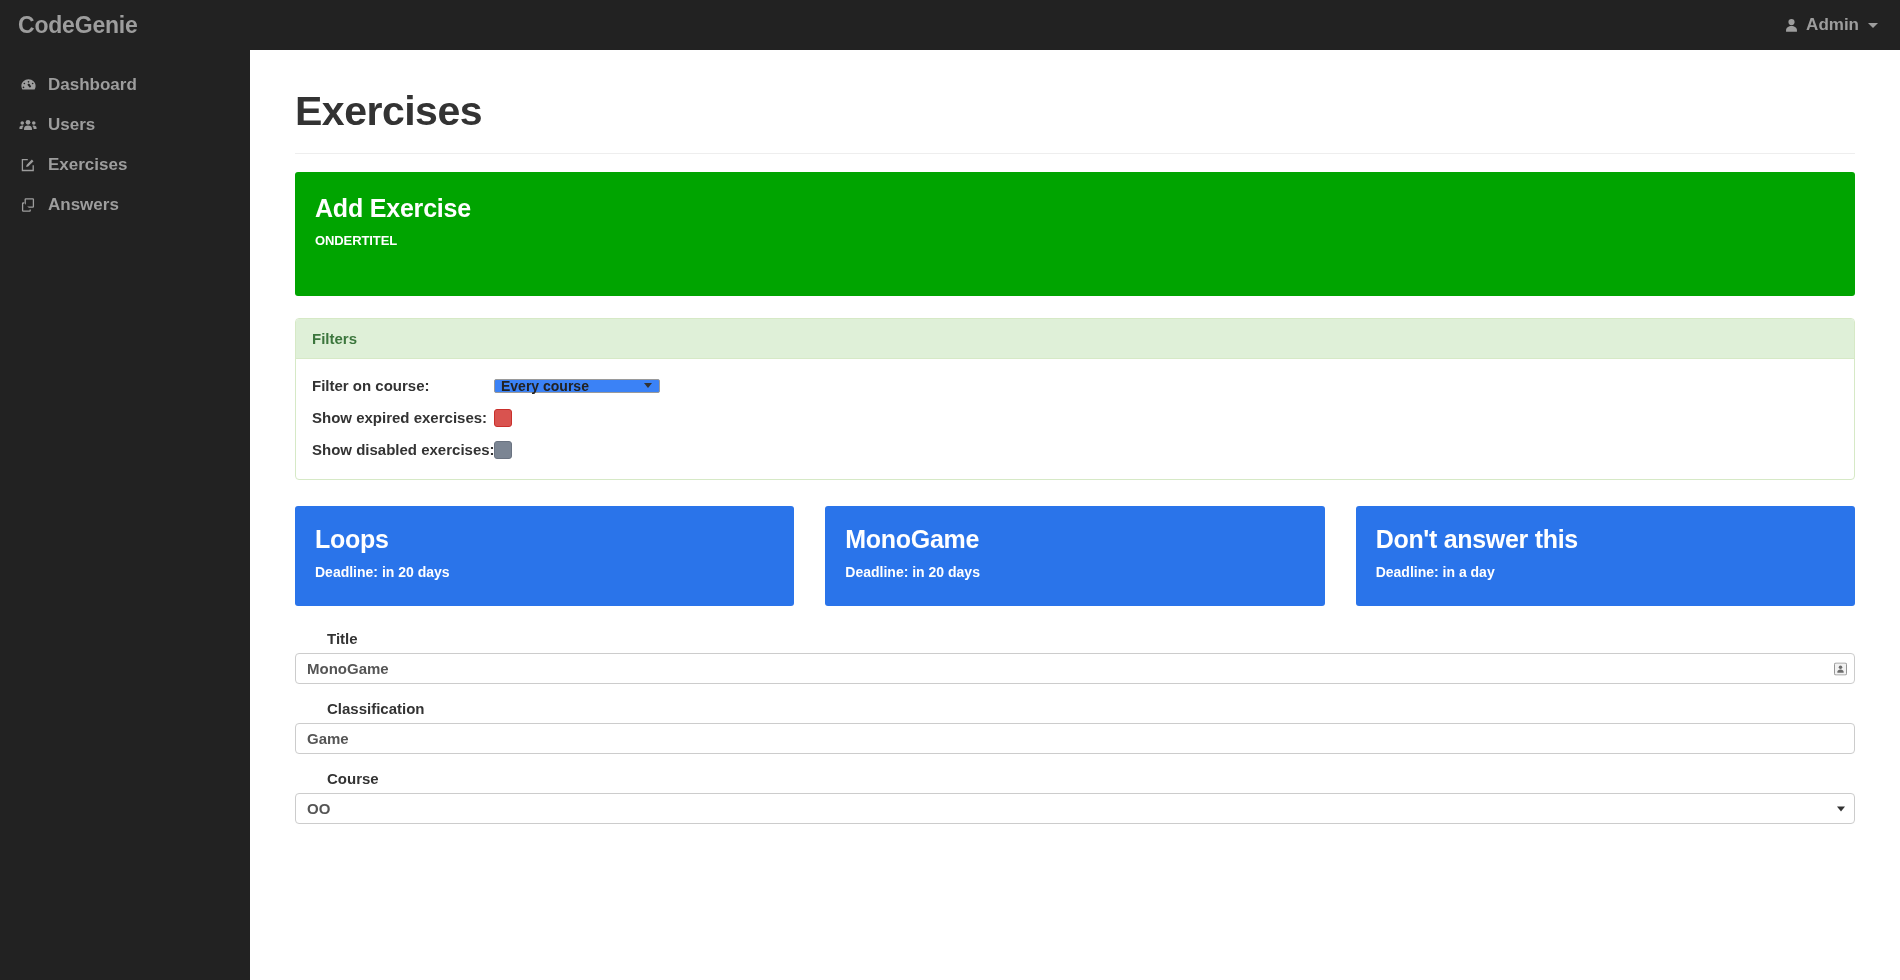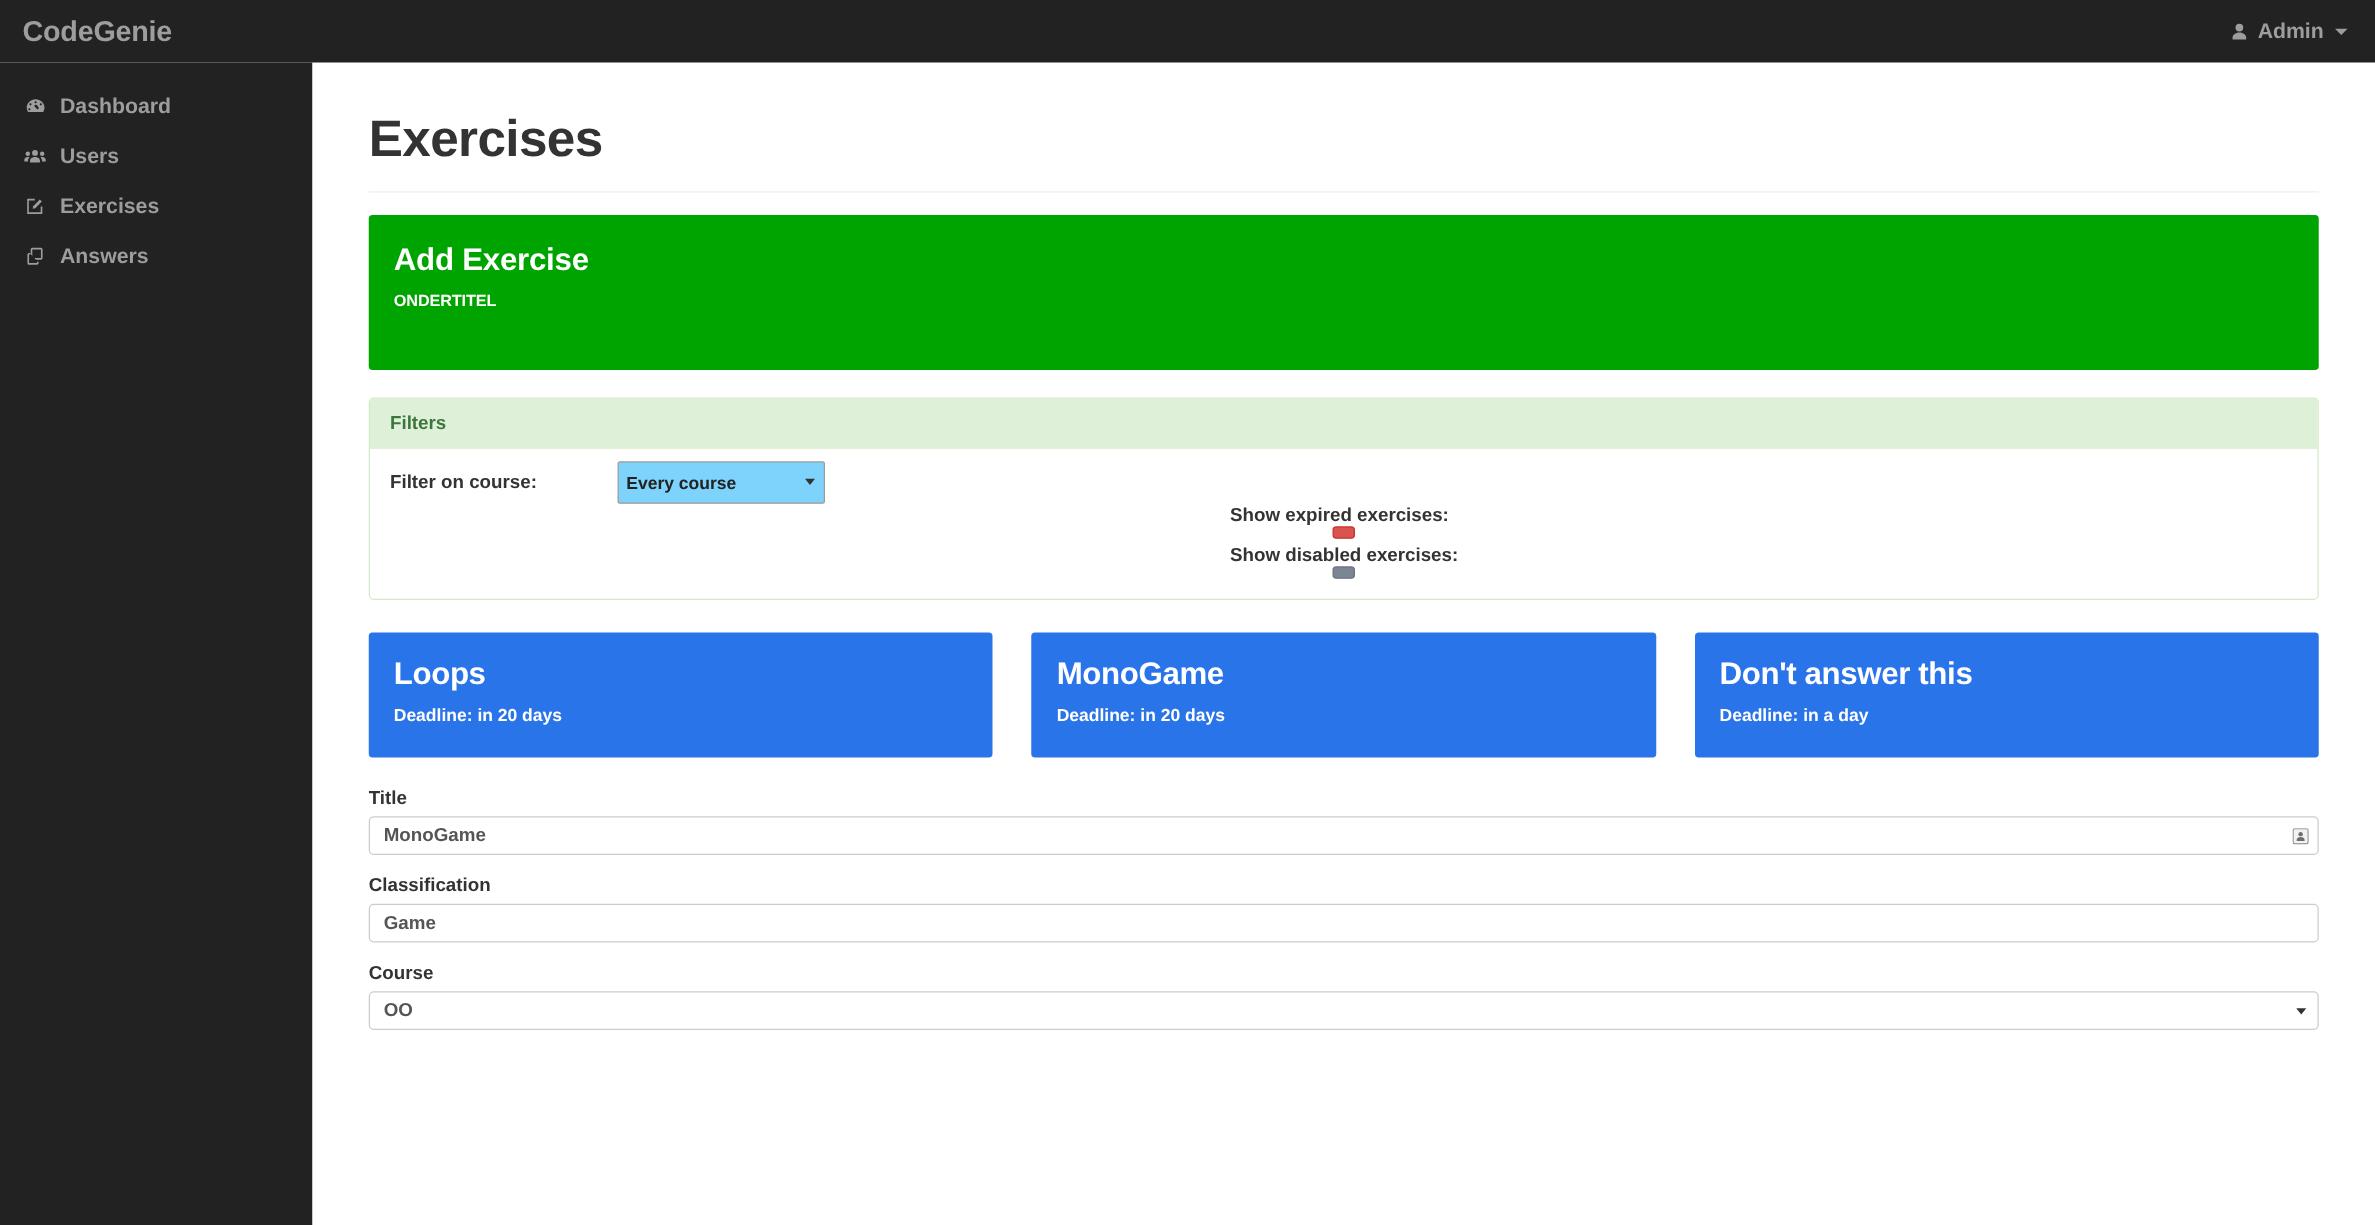--- a/index.html
+++ b/index.html
@@ -158,23 +158,23 @@
     margin-bottom: 0px;
   }
   .filter-label {
     width: 182px;
     font-size: 15px;
     font-weight: bold;
     color: #333333;
     white-space: nowrap;
   }
   .sel-course {
-    width: 166px; height: 34px;
+    width: 166px; height: 14px;
     border: 1px solid #9a9a9a;
-    background: #7dd3fc;
+    background: #3b82f6;
     border-radius: 2px;
     font-size: 14px;
     font-weight: bold;
     color: #222222;
     padding: 0 6px;
     display: flex;
     align-items: center;
     position: relative;
     cursor: pointer;
   }
@@ -185,21 +185,21 @@
     border-right: 4px solid transparent;
     border-top: 5px solid #333333;
   }
   .swatch {
     width: 18px; height: 18px;
     border-radius: 3px;
     cursor: pointer;
   }
   .swatch.red { background: #d9534f; border: 1px solid #c9302c; }
   .swatch.gray { background: #7b8593; border: 1px solid #6a7381; }
-  .filter-row.spaced { margin-top: 5px; flex-direction: column; }
+  .filter-row.spaced { margin-top: 5px; }
 
   
   .cards {
     display: flex;
     gap: 31px;
     margin-top: 26px;
   }
   .card {
     flex: 1;
     background: #2a74ea;
@@ -221,20 +221,21 @@
     margin-top: 10px;
   }
 
   
   .form { margin-top: 24px; }
   .f-label {
     font-size: 15px;
     font-weight: bold;
     color: #333333;
     margin-bottom: 6px;
+    margin-left: 32px;
   }
   .f-input {
     width: 100%; height: 31px;
     border: 1px solid #cccccc;
     border-radius: 4px;
     background: #ffffff;
     display: flex;
     align-items: center;
     padding: 0 11px;
     font-size: 15px;

